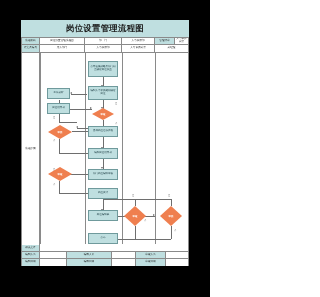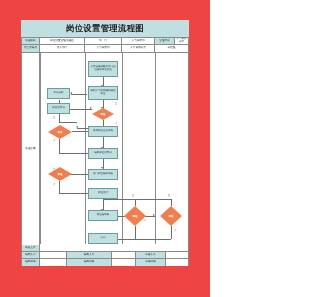--- a/index.html
+++ b/index.html
@@ -1,19 +1,19 @@
 <!DOCTYPE html>
 <html><head>
 <meta charset="utf-8">
 <style>
   html,body{margin:0;padding:0;background:#ffffff;}
   body{width:210px;height:297px;overflow:hidden;
        font-family:"DejaVu Sans","Liberation Sans",sans-serif;}
 
-  #page{position:relative;width:210px;height:297px;background:#ef4444;}
+  #page{position:relative;width:210px;height:297px;background:#000000;}
 
   
   .title-bar{position:absolute;left:21px;top:20px;width:168px;height:17px;
              background:#bfdfe0;display:flex;align-items:center;justify-content:center;}
   .title-bar span{font-size:8.4px;font-weight:bold;color:#1b1b1b;letter-spacing:.3px;}
 
   
   .grid{position:absolute;left:21px;top:37px;width:168px;height:229px;
         border:1px solid #8a8a8a;box-sizing:border-box;background:#fff;}
   .cell{position:absolute;box-sizing:border-box;border-right:1px solid #8a8a8a;

